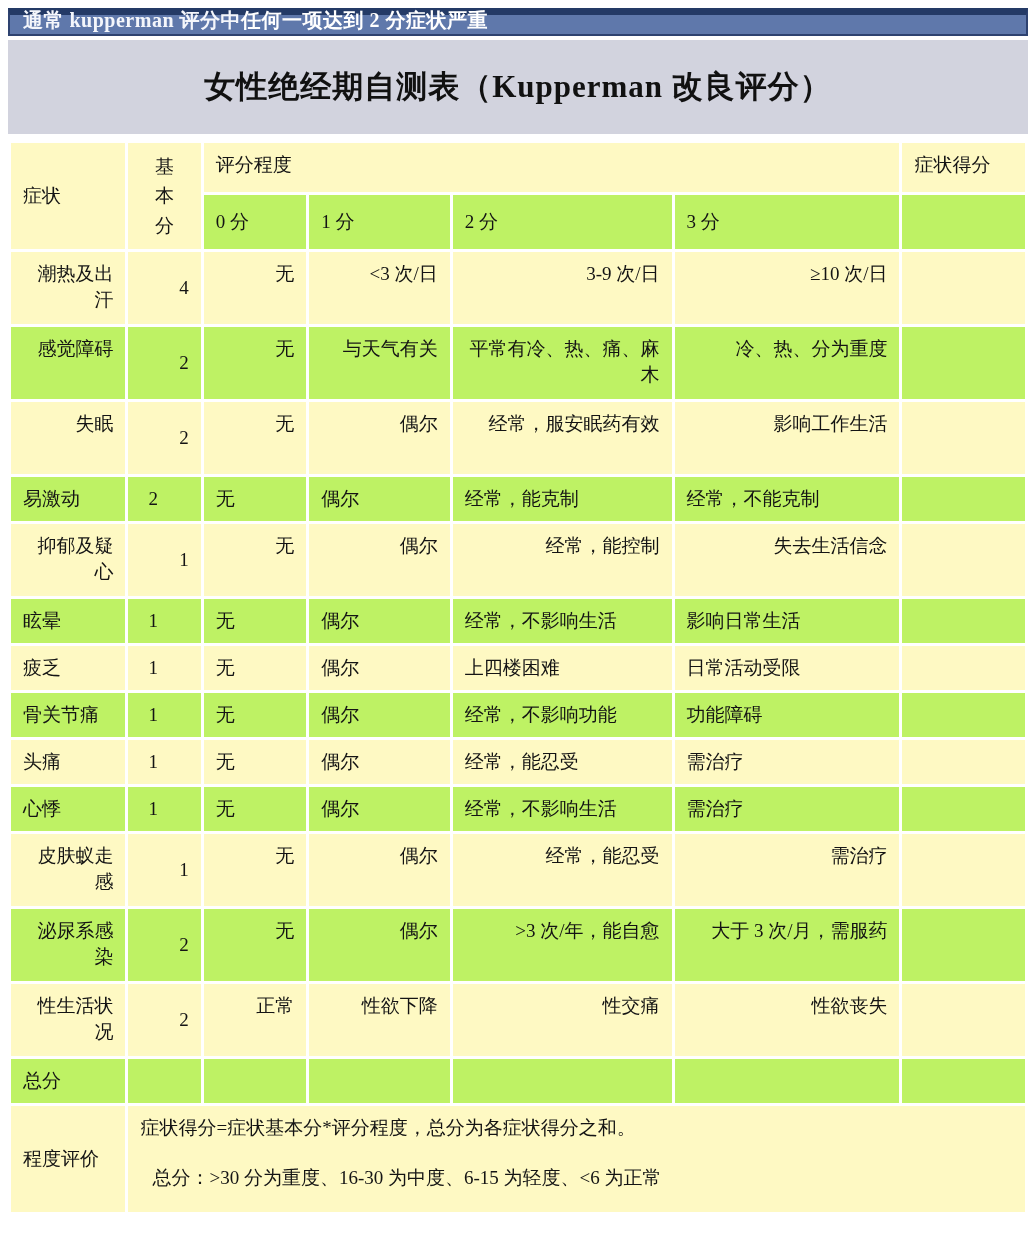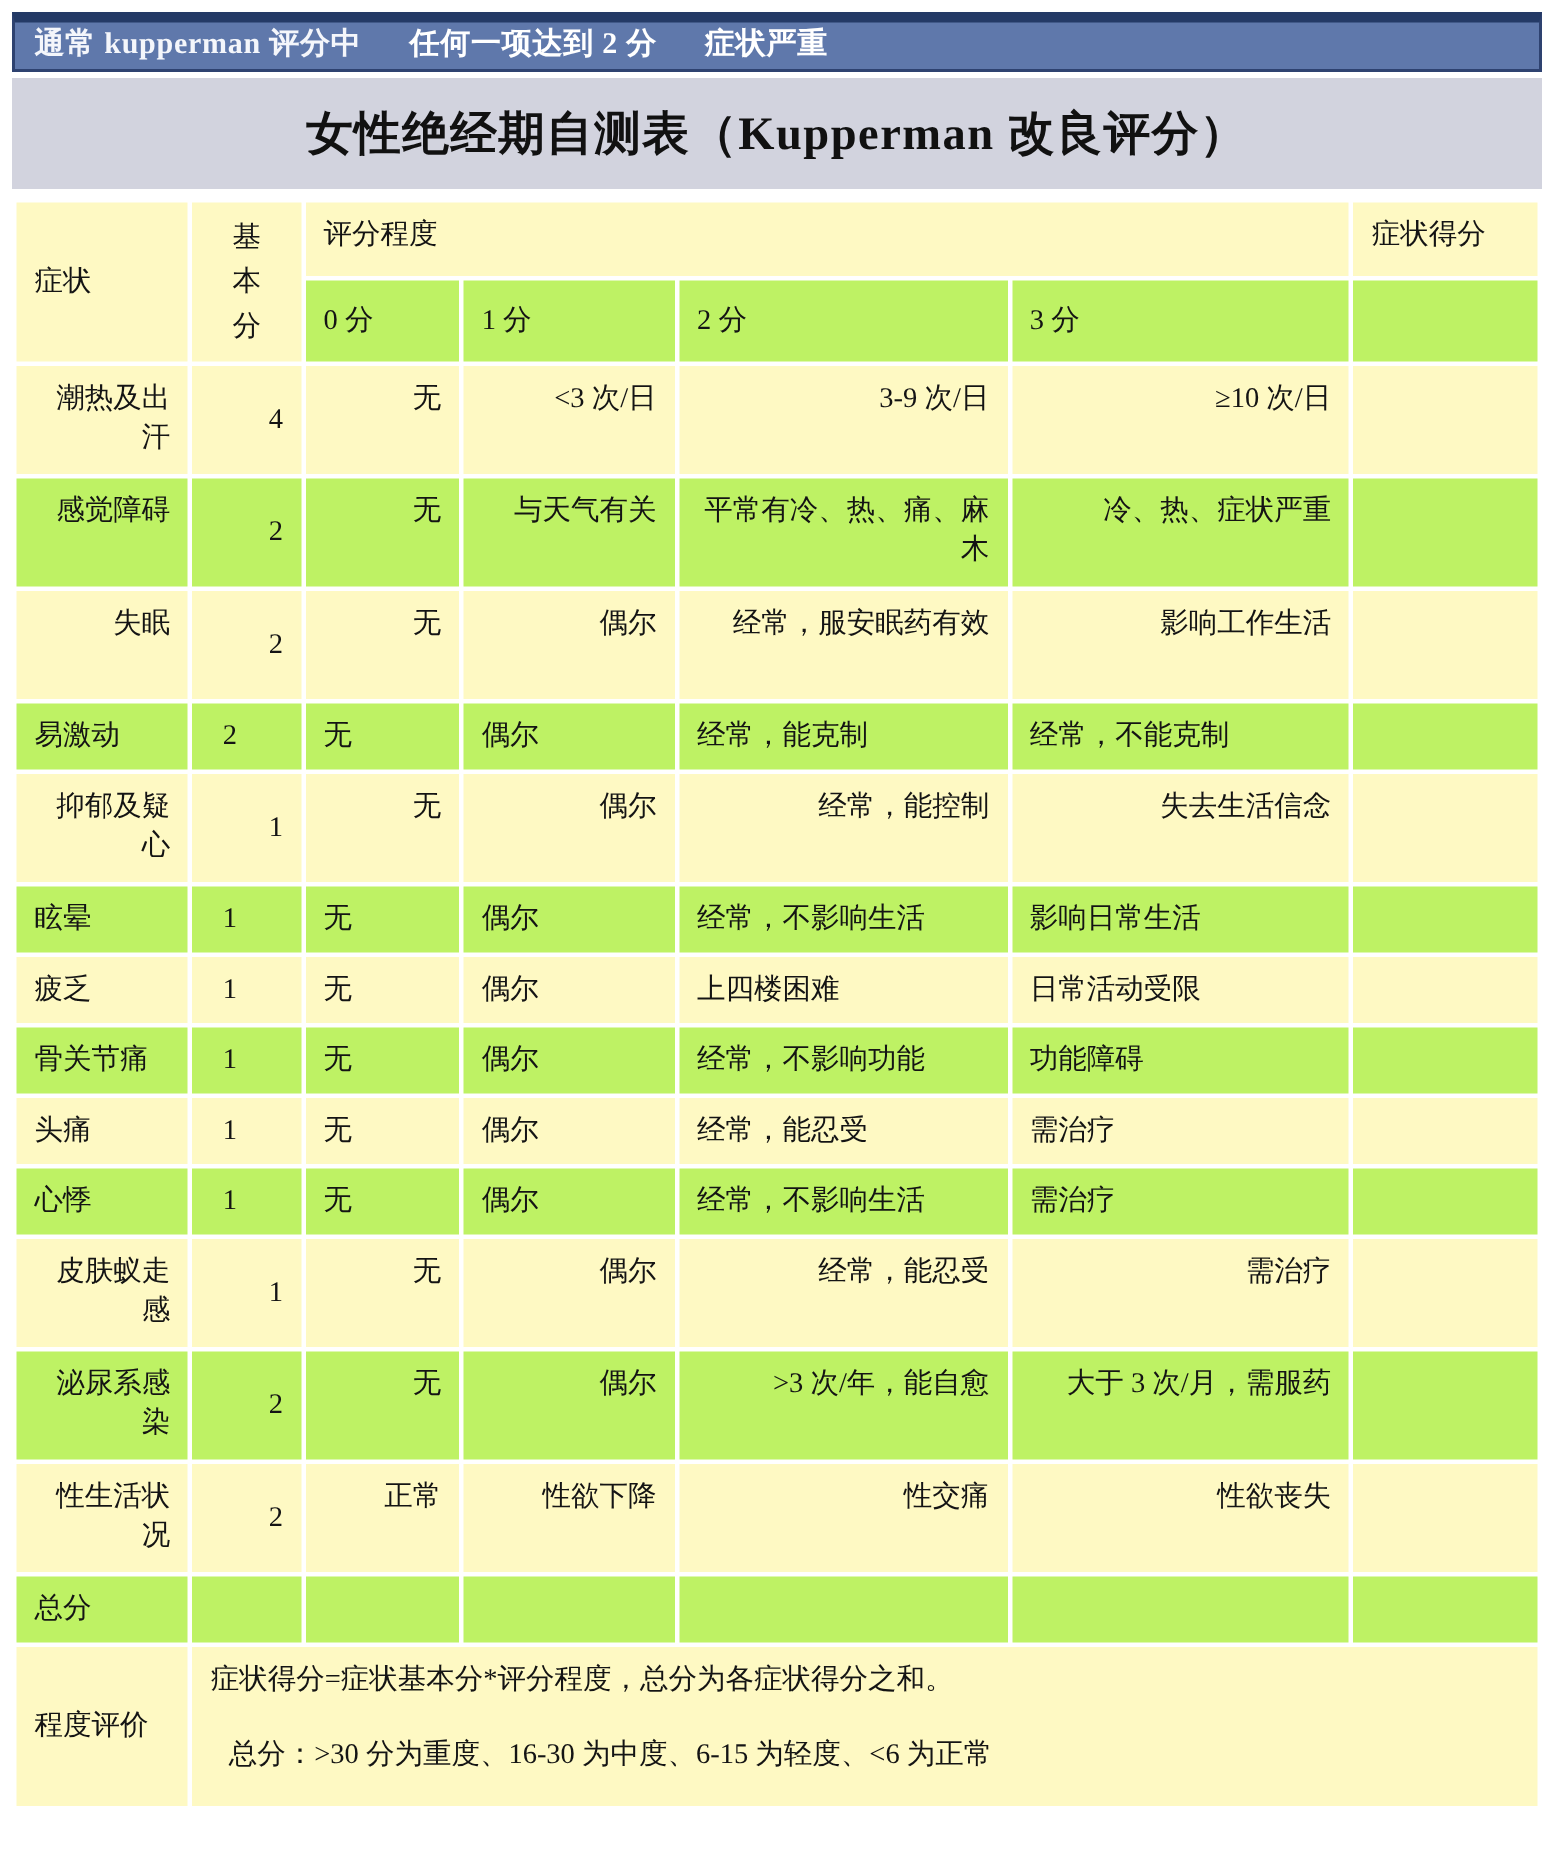--- a/index.html
+++ b/index.html
@@ -8,36 +8,35 @@
     font-family:"Liberation Serif","DejaVu Serif",serif;
     color:#141414;
     box-sizing:border-box;
     padding:8px;
   }
   
   .banner{
     background:#5f78ab;
     border:2px solid #2e4270;
     border-top:7px solid #243a66;
-    height:40px;
+    height:28px;
     box-sizing:border-box;
-    display:flex;align-items:flex-start;
+    display:flex;align-items:flex-end;
     padding-left:13px;
     font-size:20px;font-weight:bold;
     letter-spacing:0.5px;
     white-space:nowrap;
-    gap:32px;
   }
   .banner .seg-white{color:#f4f6fb;}
   .banner .seg-red{color:#ffffff;}
   
   .title-bar{
     margin-top:4px;
     background:#d2d3de;
-    height:74px;
+    height:94px;
     display:flex;align-items:center;justify-content:center;
     font-size:31px;font-weight:bold;color:#111;
     letter-spacing:1px;
   }
   
   table.kupperman{
     margin-top:6px;
     border-collapse:separate;
     border-spacing:3px;
     table-layout:fixed;
@@ -119,21 +118,21 @@
     <td class="light">3-9 次/日</td>
     <td class="light">≥10 次/日</td>
     <td class="light"></td>
   </tr>
   <tr class="tall">
     <td class="dark">感觉障碍</td>
     <td class="dark basic">2</td>
     <td class="dark">无</td>
     <td class="dark">与天气有关</td>
     <td class="dark">平常有冷、热、痛、麻木</td>
-    <td class="dark">冷、热、症状严重</td>
+    <td class="dark">冷、热、分为重度</td>
     <td class="dark"></td>
   </tr>
   <tr class="tall">
     <td class="light">失眠</td>
     <td class="light basic">2</td>
     <td class="light">无</td>
     <td class="light">偶尔</td>
     <td class="light">经常，服安眠药有效</td>
     <td class="light">影响工作生活</td>
     <td class="light"></td>

